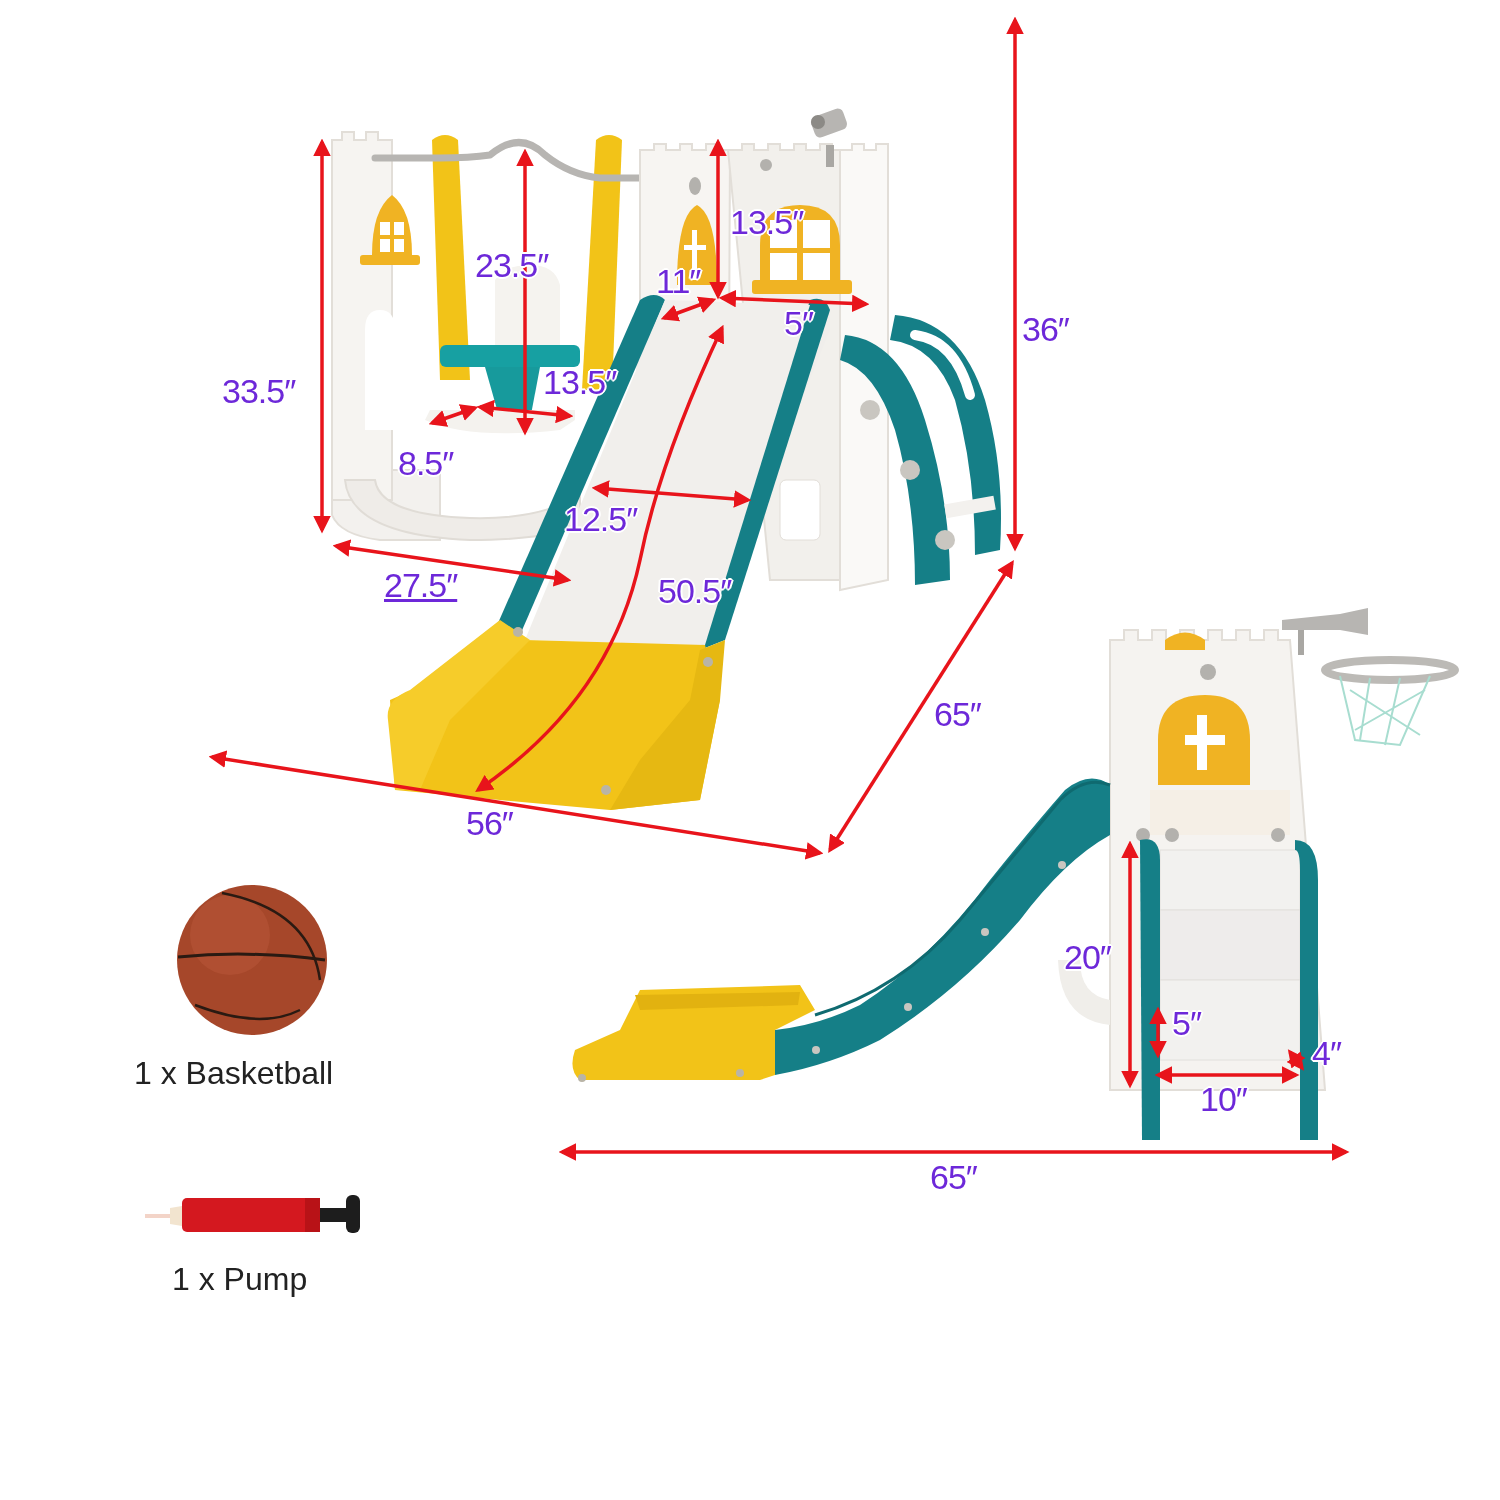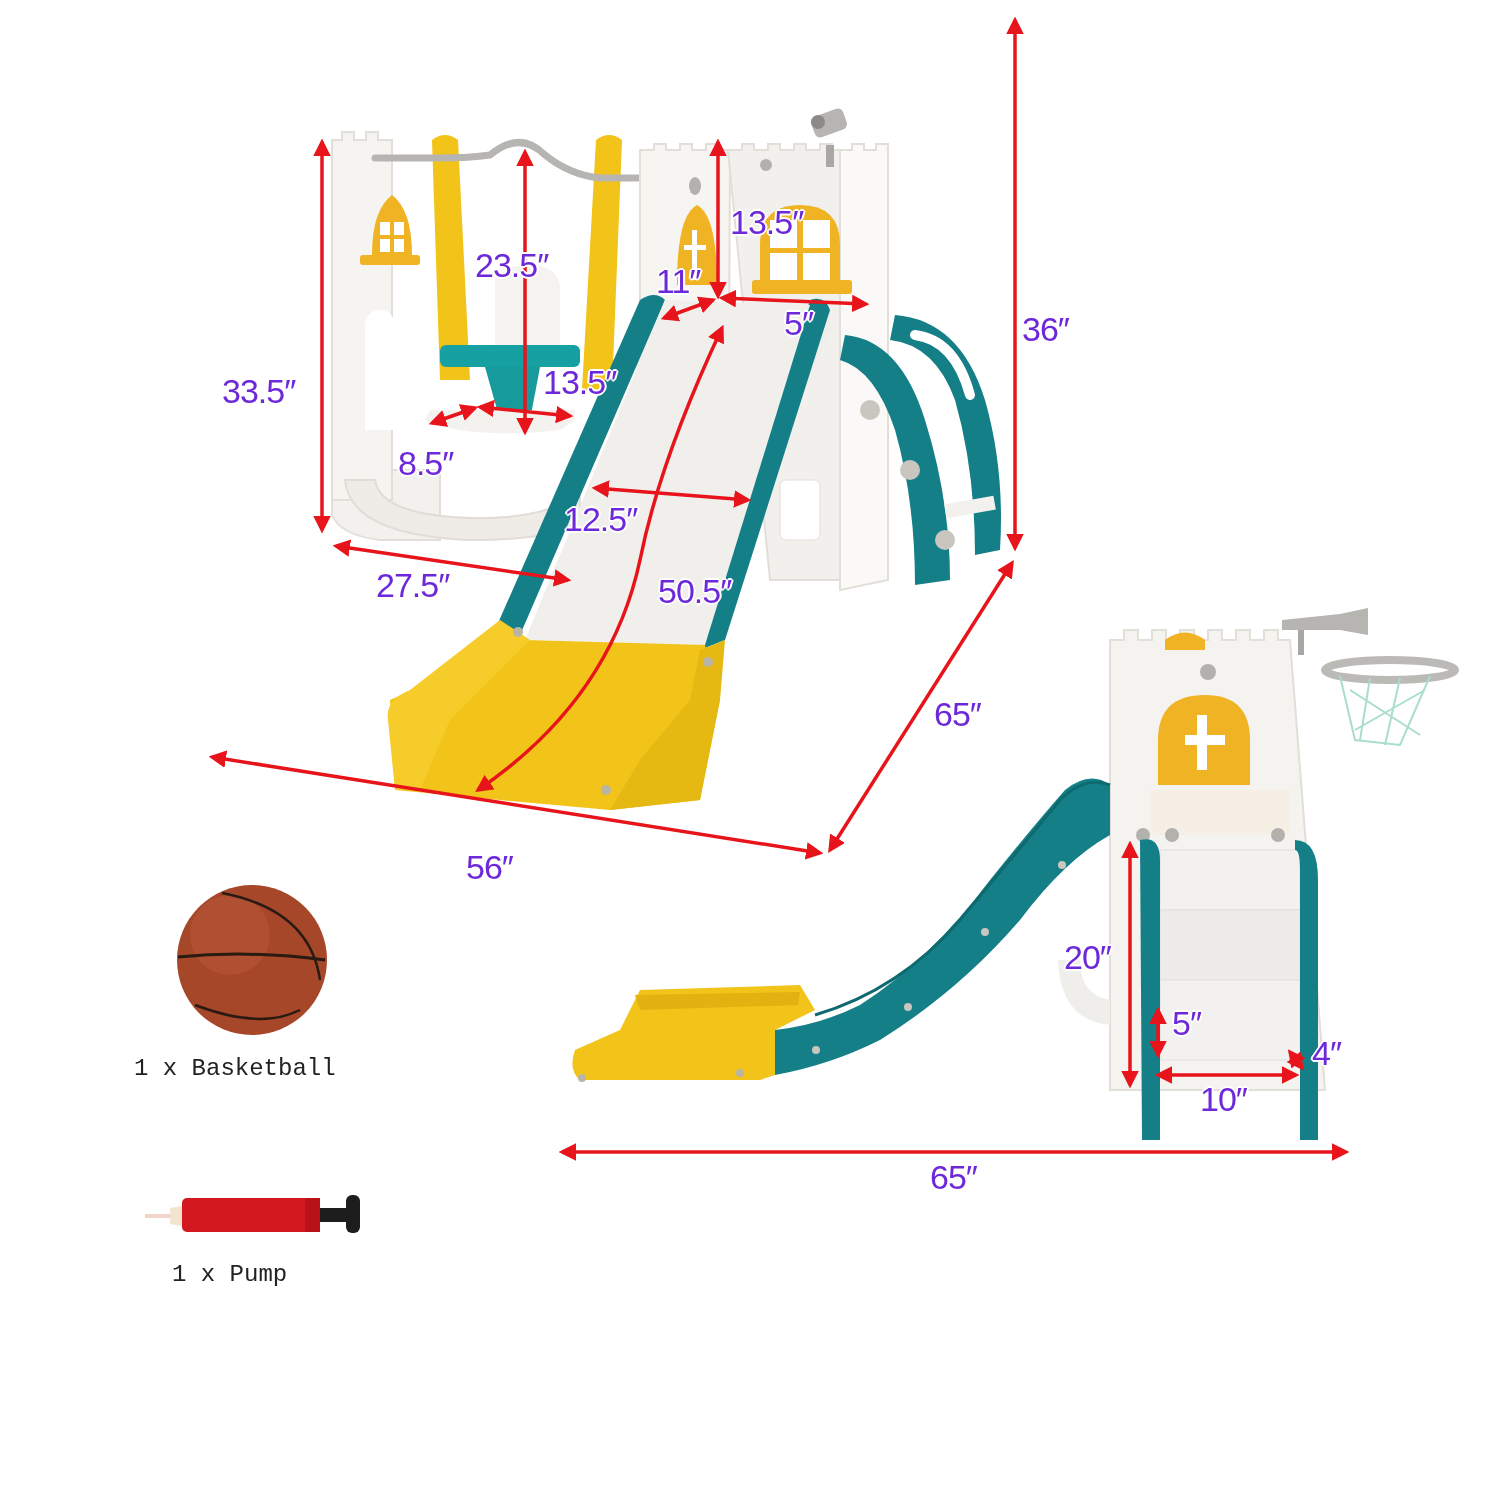--- a/index.html
+++ b/index.html
@@ -1,20 +1,20 @@
 <!DOCTYPE html>
 <html><head>
 <meta charset="utf-8">
 <style>
   html, body { margin:0; padding:0; background:#ffffff; }
   body { width:1500px; height:1500px; position:relative; overflow:hidden; font-family:"Liberation Sans", sans-serif; }
   #stage { position:absolute; left:0; top:0; width:1500px; height:1500px; }
   .dim { position:absolute; color:#6d28d9; font-family:"Liberation Sans", sans-serif; font-size:34px; letter-spacing:-1px; white-space:nowrap; line-height:1;
          text-shadow: 2px 0 #fff, -2px 0 #fff, 0 2px #fff, 0 -2px #fff, 1px 1px #fff, -1px -1px #fff, 1px -1px #fff, -1px 1px #fff; }
-  .acc-label { position:absolute; font-family:Liberation Mono, monospace; font-size:24px; color:#222; white-space:nowrap; line-height:1; }
+  .acc-label { position:absolute; font-family:Liberation Sans, sans-serif; font-size:32px; color:#222; white-space:nowrap; line-height:1; }
 </style>
 </head>
 <body>
 
 <div id="stage">
 
   <svg width="1500" height="1500" viewBox="0 0 1500 1500" style="position:absolute;left:0;top:0;">
     <defs>
       <marker id="ah" viewBox="0 0 10 10" refX="8" refY="5" markerWidth="5" markerHeight="5" orient="auto-start-reverse">
         <path d="M0,0 L10,5 L0,10 z" fill="#e8141b"></path>
@@ -189,23 +189,23 @@
 
   <div class="dim" style="left:222px;top:326px;margin-top:48px;">33.5″</div>
   <div class="dim" style="left:436px;top:248px;padding-left:39px;">23.5″</div>
   <div class="dim" style="left:730px;top:205px;">13.5″</div>
   <div class="dim" style="left:656px;top:264px;">11″</div>
   <div class="dim" style="left:784px;top:306px;">5″</div>
   <div class="dim" style="left:1022px;top:312px;">36″</div>
   <div class="dim" style="left:543px;top:365px;">13.5″</div>
   <div class="dim" style="left:398px;top:446px;">8.5″</div>
   <div class="dim" style="left:564px;top:502px;">12.5″</div>
-  <div class="dim" style="left:376px;top:568px;">27.5″</div>
+  <div class="dim" style="left:384px;top:568px;text-decoration:underline;">27.5″</div>
   <div class="dim" style="left:658px;top:574px;">50.5″</div>
-  <div class="dim" style="left:466px;top:806px;margin-top:44px;">56″</div>
+  <div class="dim" style="left:466px;top:806px;">56″</div>
   <div class="dim" style="left:934px;top:697px;">65″</div>
 
   <div class="dim" style="left:1064px;top:940px;">20″</div>
   <div class="dim" style="left:1172px;top:1006px;">5″</div>
   <div class="dim" style="left:1312px;top:1036px;">4″</div>
   <div class="dim" style="left:1200px;top:1082px;">10″</div>
   <div class="dim" style="left:930px;top:1160px;">65″</div>
 
   <div class="acc-label" style="left:134px;top:1057px;">1 x Basketball</div>
   <div class="acc-label" style="left:172px;top:1263px;">1 x Pump</div>

